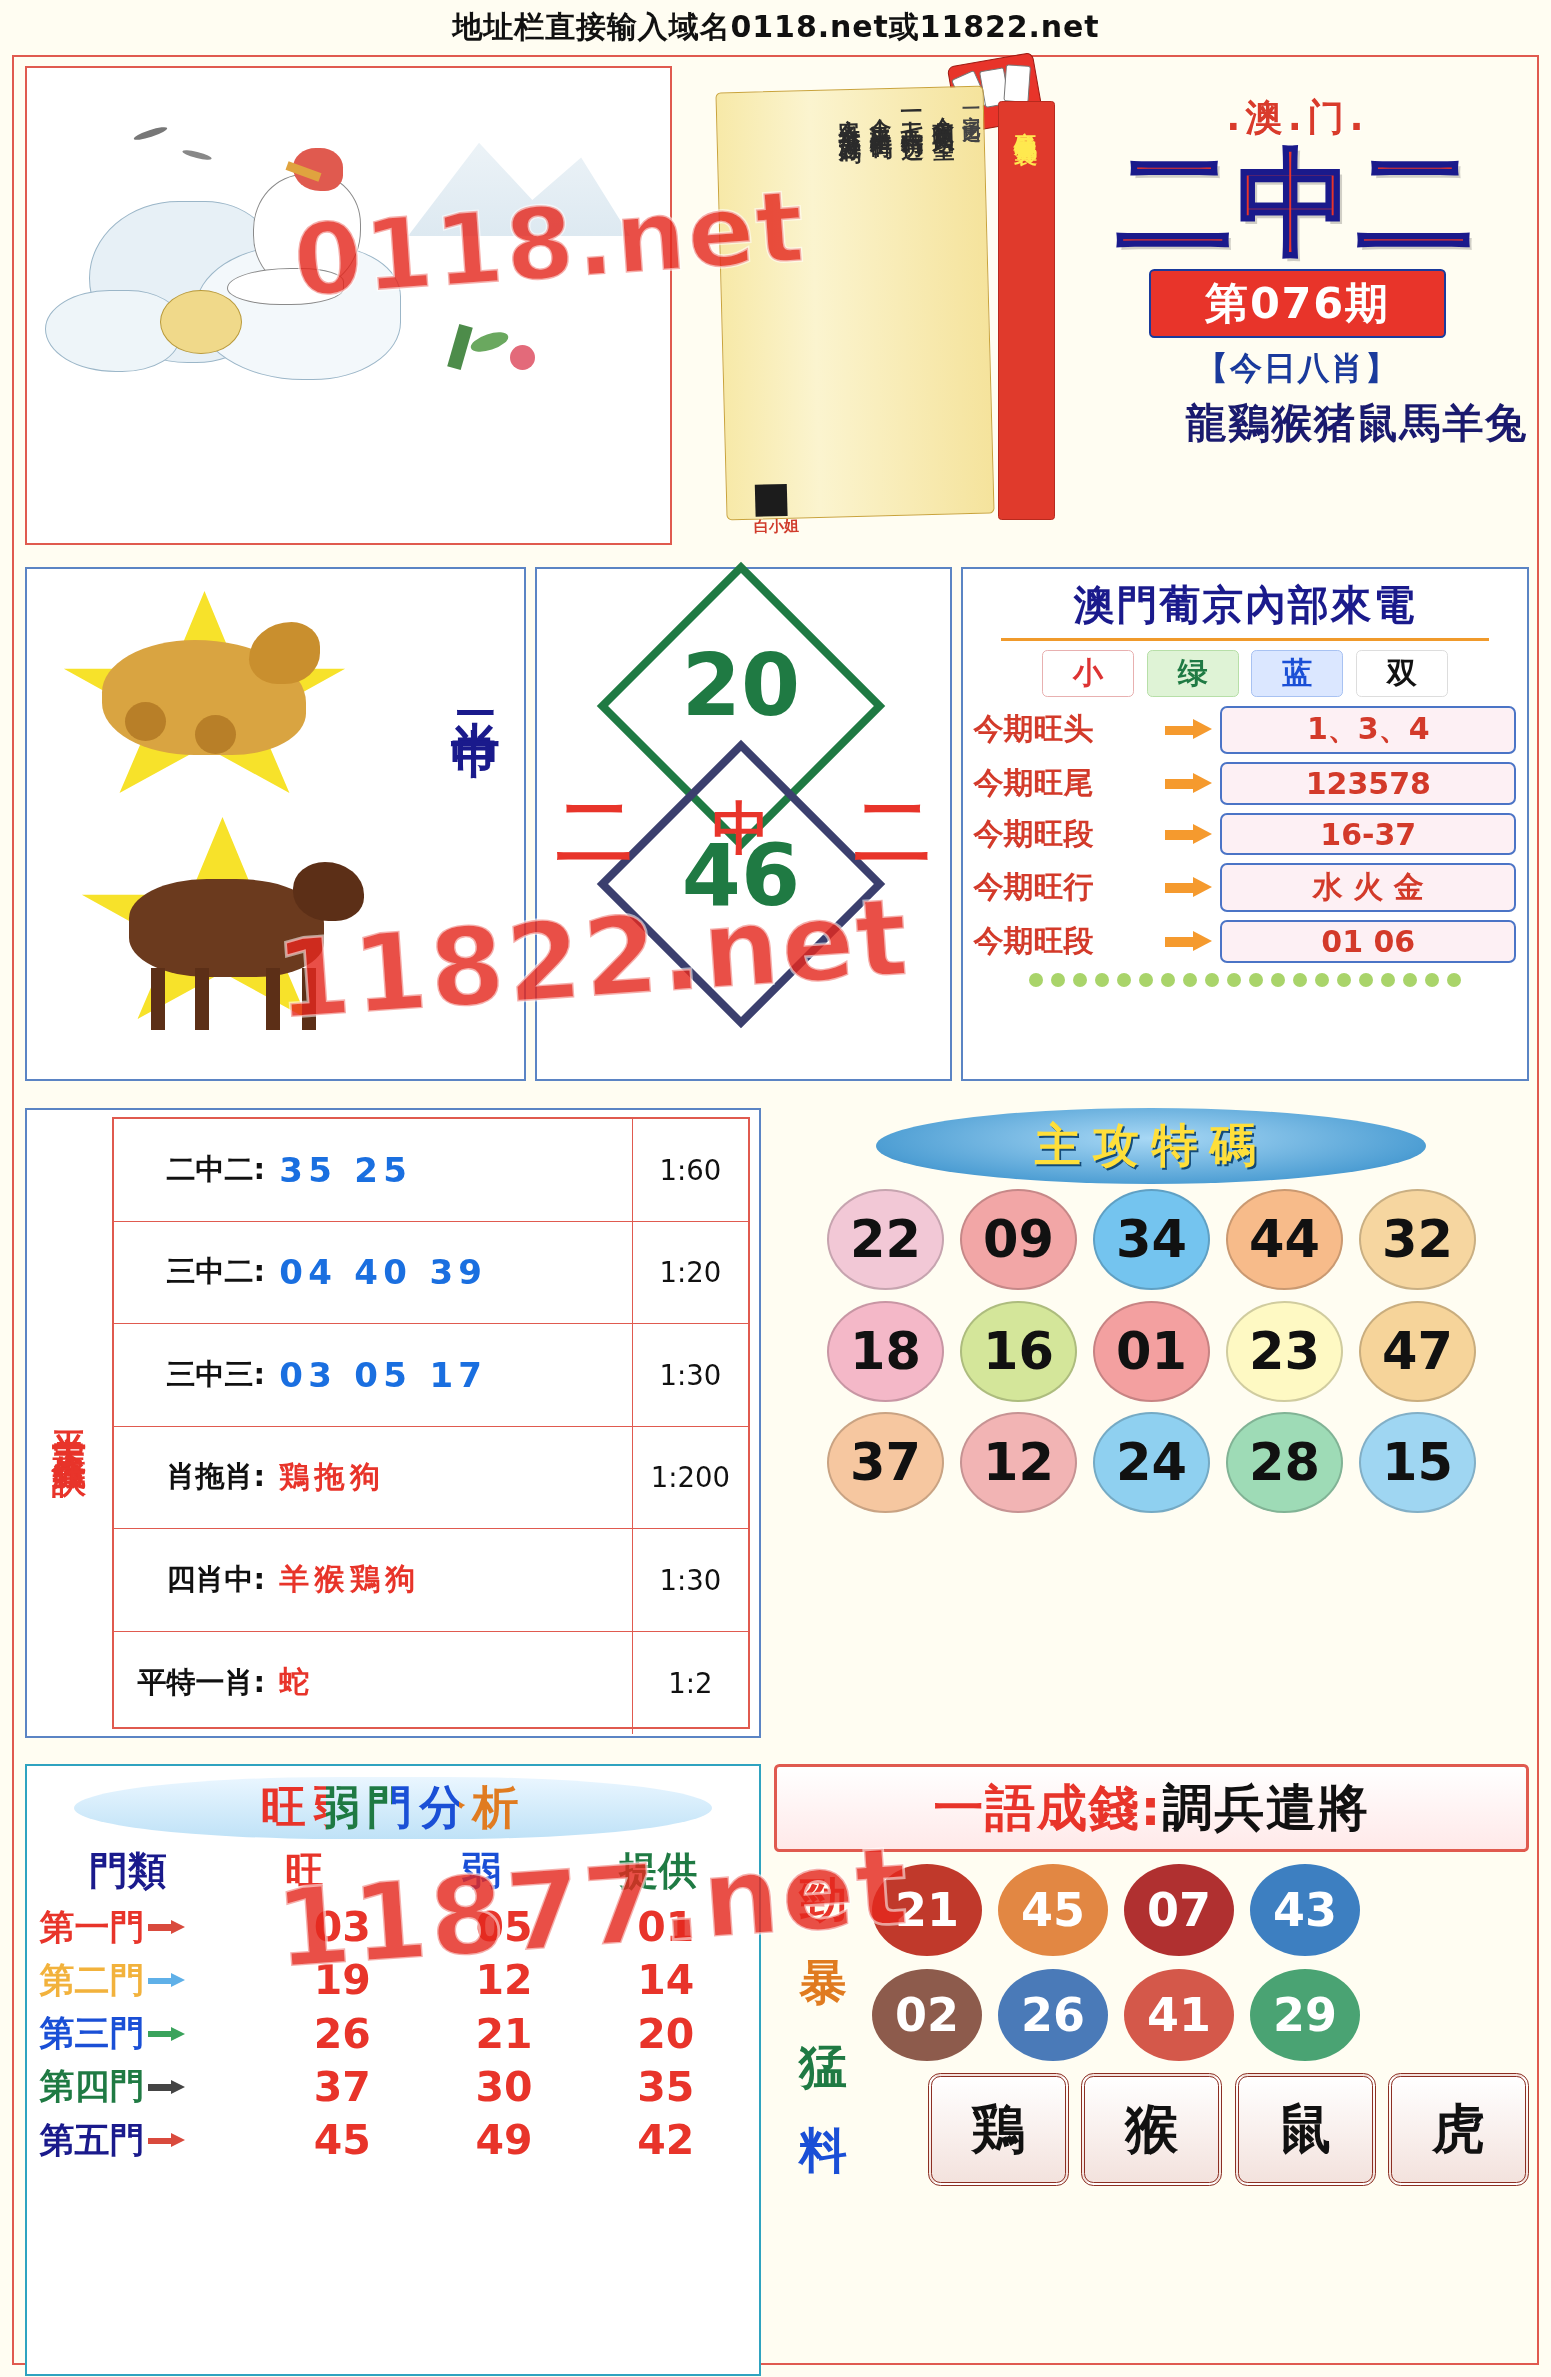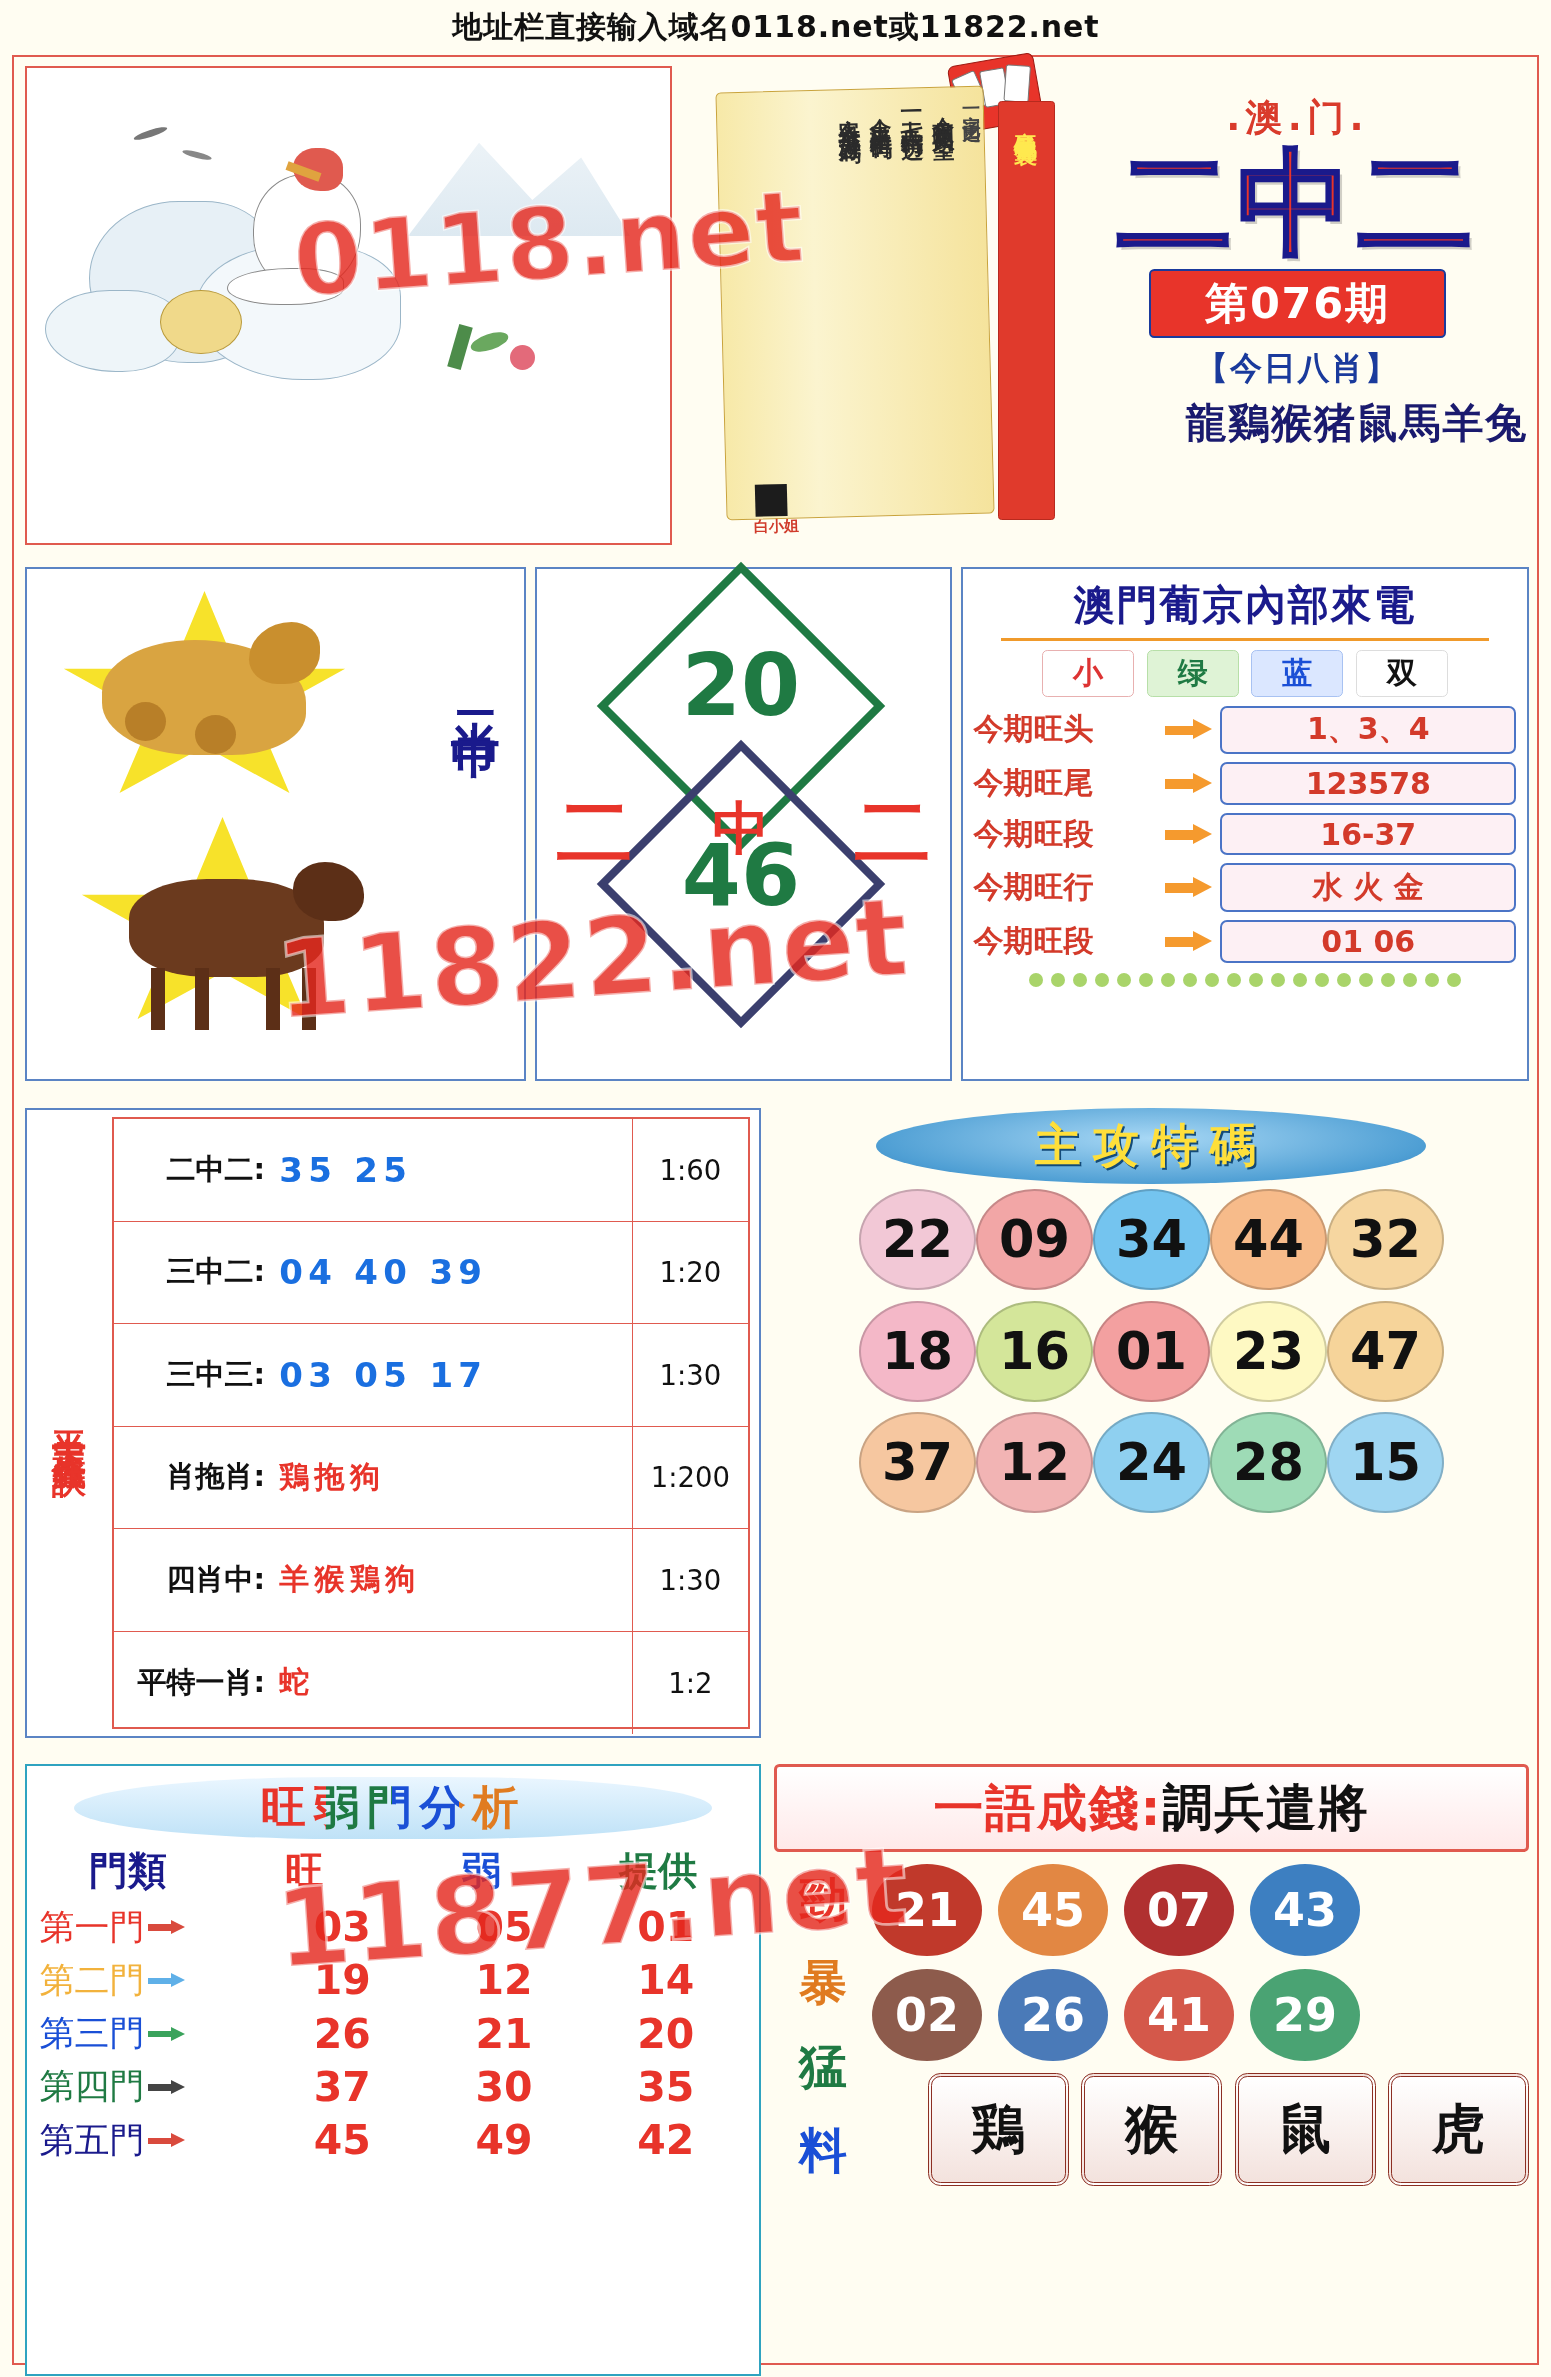--- a/index.html
+++ b/index.html
@@ -98,34 +98,34 @@
   .odds-name{width:151px;text-align:right;font-size:29px;font-weight:bold;color:#111;padding-right:5.3px;}
   .odds-nums{flex:1;font-size:34px;font-weight:bold;color:#1a6fe0;letter-spacing:5.3px;padding-left:9px;}
   .odds-nums.red{color:#e8342a;font-size:30px;}
   .odds-rate{width:115px;border-left:1.8px solid #e05a4f;text-align:center;font-size:27.5px;color:#111;align-self:stretch;display:flex;align-items:center;justify-content:center;}
 
   .main-box{position:absolute;left:749px;top:0;width:755px;height:630px;}
   .ellipse-title{width:550px;height:76px;margin:0 auto 5.3px;background:radial-gradient(ellipse at 50% 40%,#a8d8f5,#4f9fd4 70%,#2f79b8);
      border-radius:50%;display:flex;align-items:center;justify-content:center;}
   .ellipse-title span{font-size:46px;font-weight:bold;color:#ffdf3a;letter-spacing:12.4px;text-shadow:1.8px 1.8px 0 #134a78;}
   .balls{display:flex;flex-direction:column;gap:10.6px;align-items:center;}
-  .ball-row{display:flex;}
+  .ball-row{display:flex;gap:16px;}
   .ball{width:117px;height:101px;border-radius:50%;display:flex;align-items:center;justify-content:center;
      font-size:51px;font-weight:bold;color:#111;border:2.7px solid rgba(0,0,0,.18);box-sizing:border-box;}
 
   
   .row4{position:absolute;left:10.6px;top:1707px;width:1504px;height:621px;}
   .menu-box{position:absolute;left:0;top:0;width:736px;height:612px;border:2.7px solid #2fa3c0;box-sizing:border-box;background:#fff;padding:7px 12.4px;}
   .menu-title{width:638px;margin:3.5px auto 5.3px;height:62px;border-radius:50%/60%;background:linear-gradient(180deg,#eaf6ff,#bfe2f7);
      display:flex;align-items:center;justify-content:center;}
   .menu-title span{font-size:46px;font-weight:bold;letter-spacing:7px;}
   .menu-head{display:flex;font-size:39px;font-weight:bold;margin:5.3px 0 3.5px;}
   .menu-head div{flex:1;text-align:center;}
   .menu-row{display:flex;align-items:center;margin:5.3px 0;}
-  .menu-nm{width:222px;font-size:35px;font-weight:normal;display:flex;align-items:center;}
+  .menu-nm{width:222px;font-size:35px;font-weight:bold;display:flex;align-items:center;}
   .ar{display:inline-block;width:41px;height:14px;position:relative;margin-left:3.5px;}
   .ar:before{content:"";position:absolute;left:0;top:4.4px;width:25px;height:6.2px;}
   .ar:after{content:"";position:absolute;left:23px;top:0;border-top:7px solid transparent;border-bottom:7px solid transparent;}
   .menu-vals{flex:1;display:flex;}
   .menu-vals div{flex:1;text-align:center;font-size:41px;font-weight:bold;color:#e8342a;}
 
   .right-box{position:absolute;left:749px;top:0;width:755px;height:460px;}
   .saying{border:3.5px solid #e05a4f;border-radius:5.3px;background:linear-gradient(180deg,#fff,#ffe9e9);height:82px;display:flex;align-items:center;justify-content:center;}
   .saying span{font-size:50px;font-weight:bold;letter-spacing:1.8px;}
   .saying .a{color:#e8342a;}

